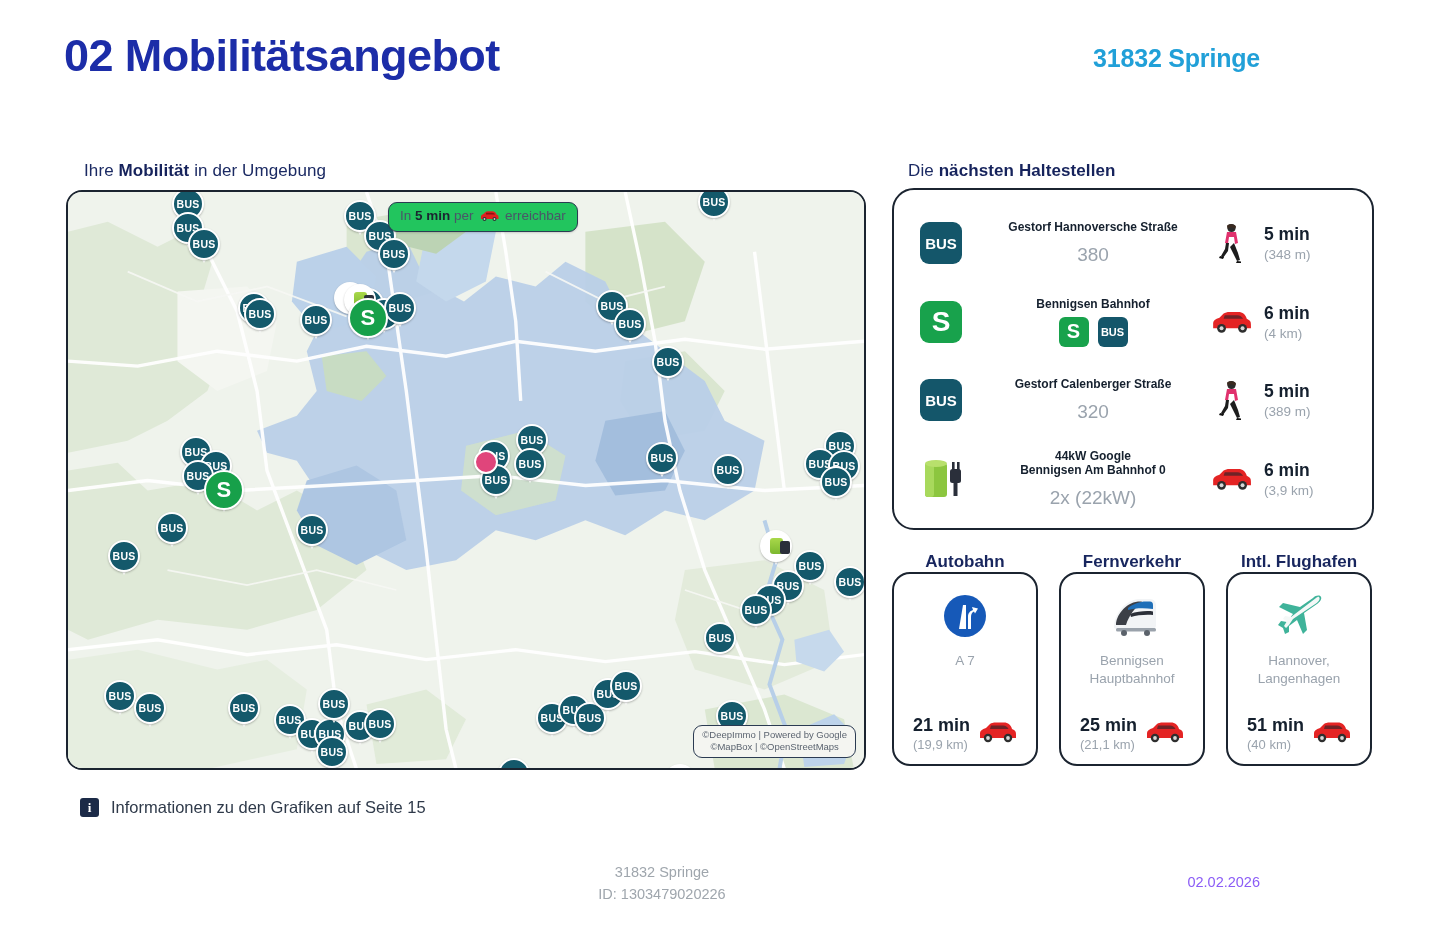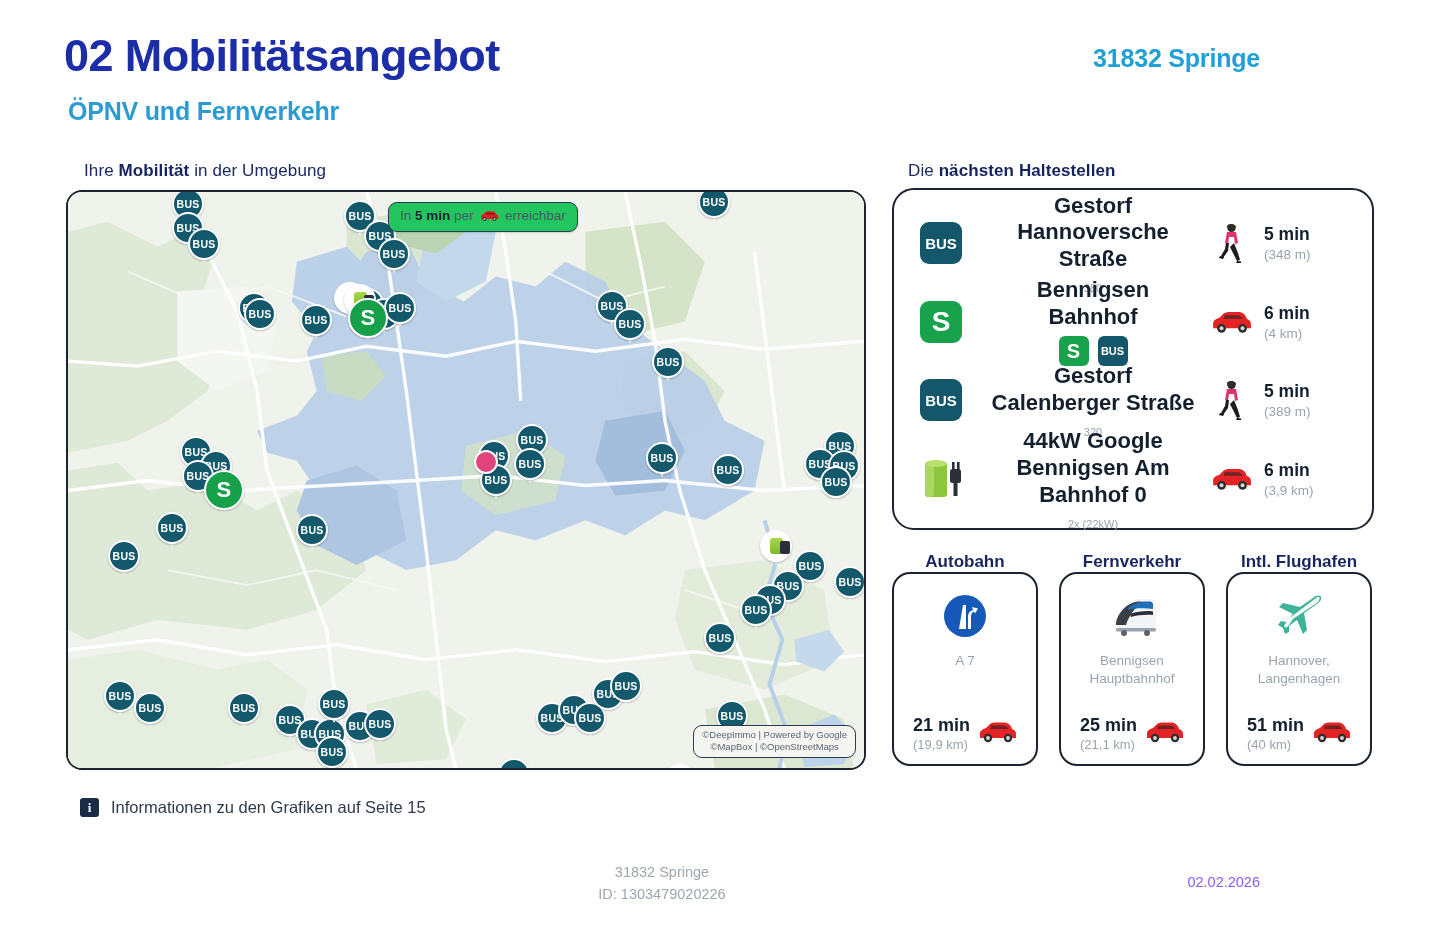--- a/index.html
+++ b/index.html
@@ -104,22 +104,22 @@
   }
   .stop-row { display:flex; align-items:center; height:78px; }
   .stop-icon { width:66px; flex:0 0 66px; display:flex; align-items:center; justify-content:flex-start;}
   .sq {
     width:42px;height:42px;border-radius:9px;display:flex;align-items:center;justify-content:center;
     color:#fff;font-weight:bold;
   }
   .sq.bus { background:#14566a; font-size:15px; }
   .sq.sbahn { background:#18a24c; font-size:28px; }
   .stop-mid { flex:1 1 auto; text-align:center; padding:0 4px; }
-  .stop-name { font-size:22px; font-weight:bold; color:#15202e; line-height:1.22; }
-  .stop-sub { font-size:11px; color:#9aa3ad; margin-top:9px; }
+  .stop-name { font-size:12px; font-weight:bold; color:#15202e; line-height:1.22; }
+  .stop-sub { font-size:19px; color:#9aa3ad; margin-top:9px; }
   .badge-row { display:flex; gap:9px; justify-content:center; margin-top:5px; }
   .badge-row .sq { width:30px;height:30px;border-radius:6px; }
   .badge-row .sq.bus { font-size:11px; }
   .badge-row .sq.sbahn { font-size:20px; }
   .stop-right { width:150px; flex:0 0 150px; display:flex; align-items:center; justify-content:flex-end; gap:10px; }
   .stop-mode { width:46px; display:flex; align-items:center; justify-content:center; }
   .stop-times { text-align:left; width:86px; }
   .stop-time { font-size:17.5px; font-weight:bold; color:#15202e; }
   .stop-dist { font-size:13.5px; color:#9aa3ad; margin-top:2px; }
 
@@ -145,21 +145,20 @@
     font-size:14.5px; color:#9fa6ad; line-height:1.5;
   }
   .foot-right { position:absolute; right:64px; top:874px; font-size:14.5px; color:#8b5cf6; }
 </style>
 </head>
 <body>
 
 <div class="page">
 
   <div class="hdr-title">02 Mobilitätsangebot</div>
-  <div class="hdr-sub">ÖPNV und Fernverkehr</div>
   <div class="hdr-right">31832 Springe</div>
 
   <div class="sec-label" id="map-label">
     <span>Ihre </span><b>Mobilität</b><span> in der Umgebung</span>
   </div>
 
   <div class="map-wrap">
     <svg class="map-canvas" viewBox="0 0 800 580" preserveAspectRatio="none">
       <rect x="0" y="0" width="800" height="580" fill="#eff3ec"></rect>
 

